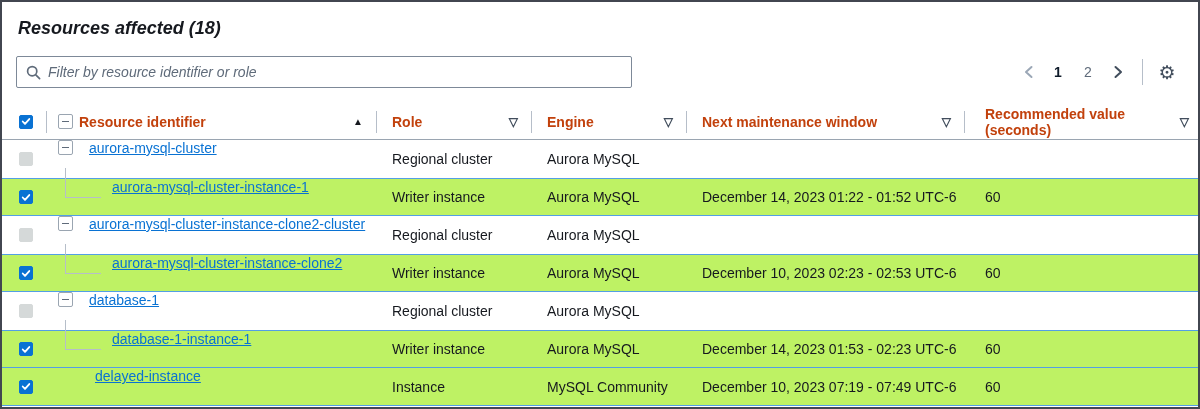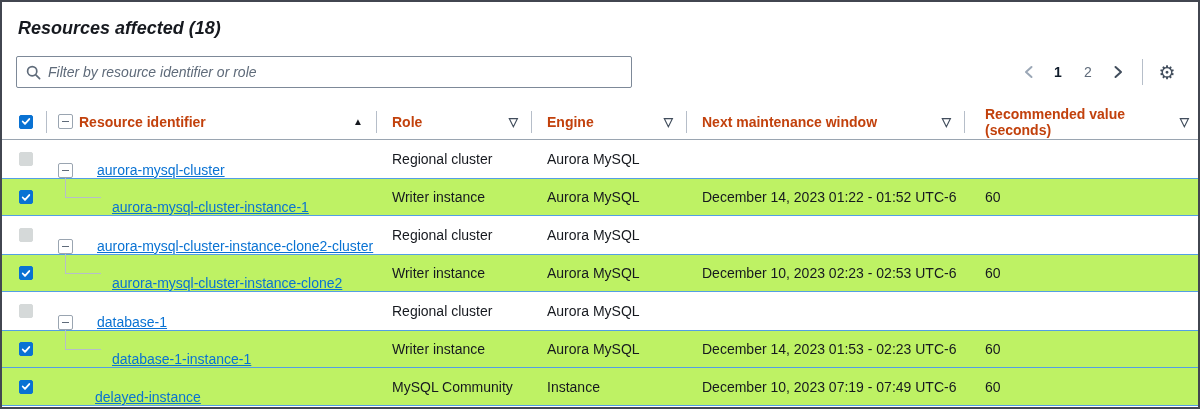--- a/index.html
+++ b/index.html
@@ -56,21 +56,21 @@
   .cb.disabled { background: #d5d9d9; border: 1px solid #d5d9d9; cursor: default; }
   .toggle {
     width: 15px; height: 15px; border: 1px solid #9aa5b1; border-radius: 2px;
     background: #fff; position: relative; flex: none; cursor: pointer; z-index: 2;
   }
   .toggle::after {
     content: ""; position: absolute; left: 3px; right: 3px; top: 50%;
     height: 1.5px; margin-top: -1px; background: #5f6b7a;
   }
   .res-h { gap: 6px; padding-left: 11px; }
-  .res-cell { position: relative; display: flex; align-items: flex-end; height: 100%; padding-left: 11px; gap: 8px; }
+  .res-cell { position: relative; display: flex; align-items: flex-start; height: 100%; padding-left: 11px; }
   .rlink { color: #0972d3; text-decoration: underline; cursor: pointer; white-space: nowrap; }
   .row { height: 38px; background: #fff; }
   .row .cell { white-space: nowrap; overflow: hidden; }
   .row.plain { border-bottom: none; }
   .row.sel { background: #bef264; border-top: 1px solid #539fe5; border-bottom: 1px solid #539fe5; }
   .row.sel.no-top { border-top: none; }
   .link-parent { margin-left: 16px; }
   .link-child { margin-left: 54px; }
   .link-solo { margin-left: 37px; }
   .stub { position: absolute; left: 18px; top: 28px; height: 11px; width: 1px; background: #b6bec9; }
@@ -252,19 +252,19 @@
     <div class="cb-cell">
       <span class="cb checked">
         <svg width="10" height="9" viewBox="0 0 12 11">
           <path d="M2 5.5 L4.8 8.5 L10 2.5" fill="none" stroke="#fff" stroke-width="2.2" stroke-linecap="round" stroke-linejoin="round"></path>
         </svg>
       </span>
     </div>
     <div class="res-cell">
       <a class="rlink link-solo">delayed-instance</a>
     </div>
+    <div class="cell pad15">Instance</div>
     <div class="cell pad15">MySQL Community</div>
-    <div class="cell pad15">Instance</div>
     <div class="cell pad15">December 10, 2023 07:19 - 07:49 UTC-6</div>
     <div class="cell pad20">60</div>
   </div>
 
 </div>
 
 </body></html>

